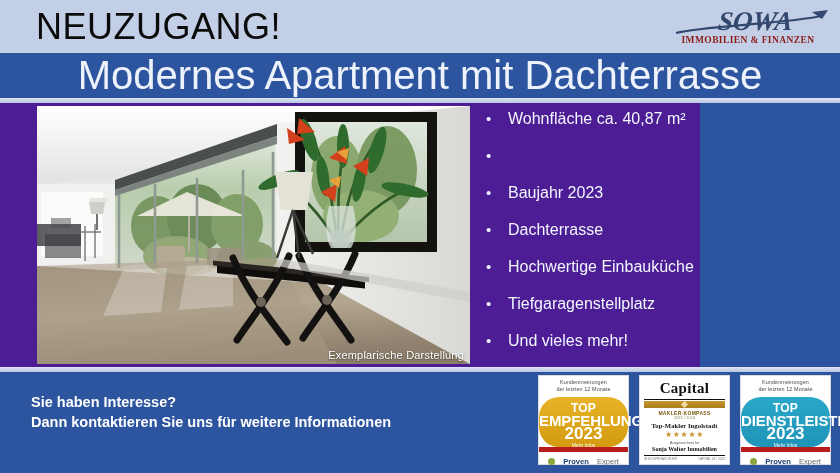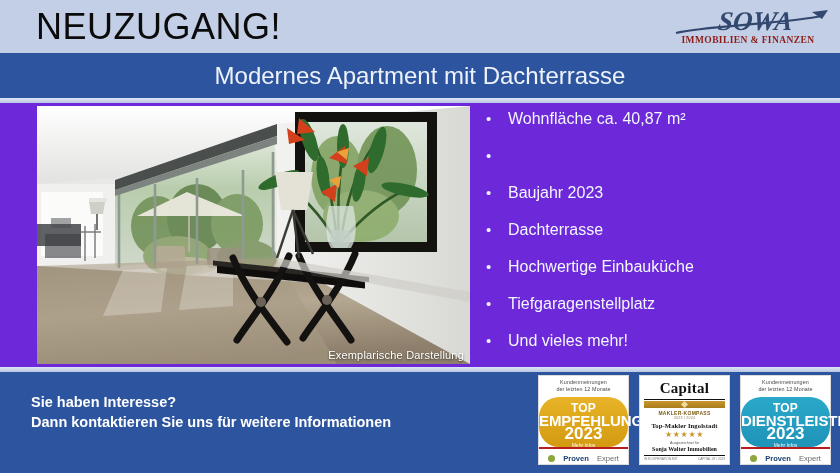--- a/index.html
+++ b/index.html
@@ -1,31 +1,31 @@
 <!DOCTYPE html>
 <html><head>
 <meta charset="utf-8">
 <style>
   html,body{margin:0;padding:0;}
   body{width:840px;height:473px;overflow:hidden;background:#2d559f;
        font-family:"Liberation Sans",sans-serif;}
-  .slide{position:relative;width:840px;height:473px;background:#6d28d9;}
+  .slide{position:relative;width:700px;height:473px;background:#4c1d95;}
 
   
   .header{position:absolute;left:0;top:0;width:840px;height:53px;background:#c3cfe6;}
   .headline{position:absolute;left:36px;top:6px;font-size:36px;color:#0b0b0b;
             letter-spacing:.5px;white-space:nowrap;}
   .logo{position:absolute;right:6px;top:6px;width:172px;height:42px;}
   .logo svg{display:block;}
 
   
   .titleband{position:absolute;left:0;top:53px;width:840px;height:45px;background:#2d559f;}
   .title{position:absolute;left:0;top:53px;width:840px;height:45px;
          display:flex;align-items:center;justify-content:center;
-         font-size:24px;color:#eef2fa;white-space:nowrap;}
+         font-size:40px;color:#eef2fa;white-space:nowrap;}
   .rule{position:absolute;left:0;width:840px;height:5px;
         background:linear-gradient(#dfe6f3,#b9c7e2);}
   .rule.top{top:98px;}
   .rule.bottom{top:367px;}
 
   
   .body{position:absolute;left:0;top:103px;width:840px;height:264px;}
 
   .photo{position:absolute;left:37px;top:3px;width:433px;height:258px;
          overflow:hidden;background:#b3a894;}
@@ -54,21 +54,21 @@
   .pe-l1{font-size:5.4px;color:#4a4a4a;line-height:7px;letter-spacing:.1px;}
   .pe-l2{font-size:5.4px;color:#4a4a4a;line-height:7px;letter-spacing:.1px;}
   .pe-mid{height:50px;box-sizing:border-box;padding-top:5px;text-align:center;color:#fff;border-radius:20px;}
   .pe-mid.gold{background:linear-gradient(#e8b328,#d39a10);}
   .pe-mid.cyan{background:linear-gradient(#2aa8c9,#1f93b8);}
   .pe-big1{font-size:12px;font-weight:bold;line-height:12.5px;letter-spacing:.2px;}
   .pe-big2{font-size:15px;font-weight:bold;line-height:12px;letter-spacing:-.1px;text-align:right;}
   .pe-year{font-size:17px;font-weight:bold;line-height:13px;}
   .pe-more{font-size:5px;margin-top:2px;opacity:.95;}
   .pe-foot{height:18px;display:flex;align-items:center;justify-content:center;gap:8px;
-           border-top:2px solid #b91c1c;}
+           border-top:5px solid #b91c1c;}
   .pe-mark{width:7px;height:7px;border-radius:50%;background:#8aa63c;display:inline-block;}
   .pe-pro{font-size:7.6px;font-weight:bold;color:#1b3f72;}
   .pe-exp{font-size:7.6px;color:#6a6a6a;}
 
   
   .cap{padding:4px 4px 3px;box-sizing:border-box;height:100%;
        display:flex;flex-direction:column;align-items:center;}
   .cap-name{font-family:"Liberation Serif",serif;font-size:15px;font-weight:bold;
             color:#111;line-height:17px;letter-spacing:.3px;}
   .cap-divider{width:100%;height:1px;background:#111;margin:2px 0 1px;}

